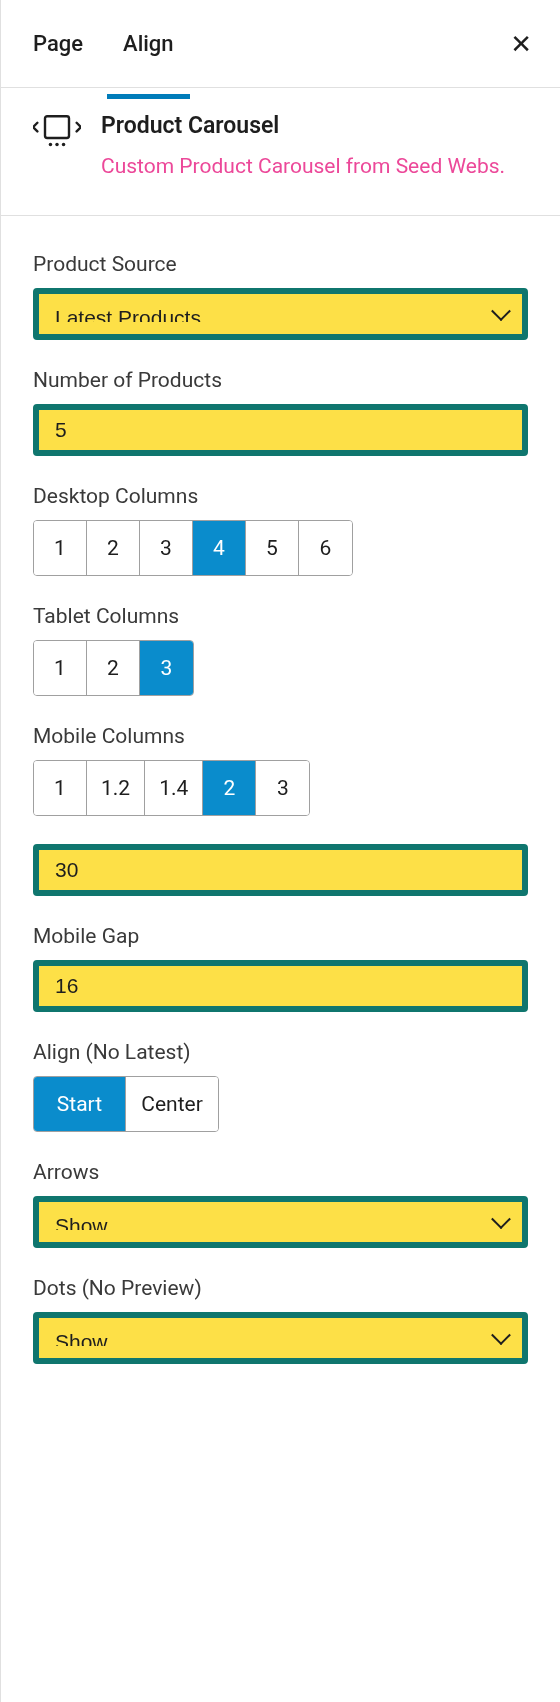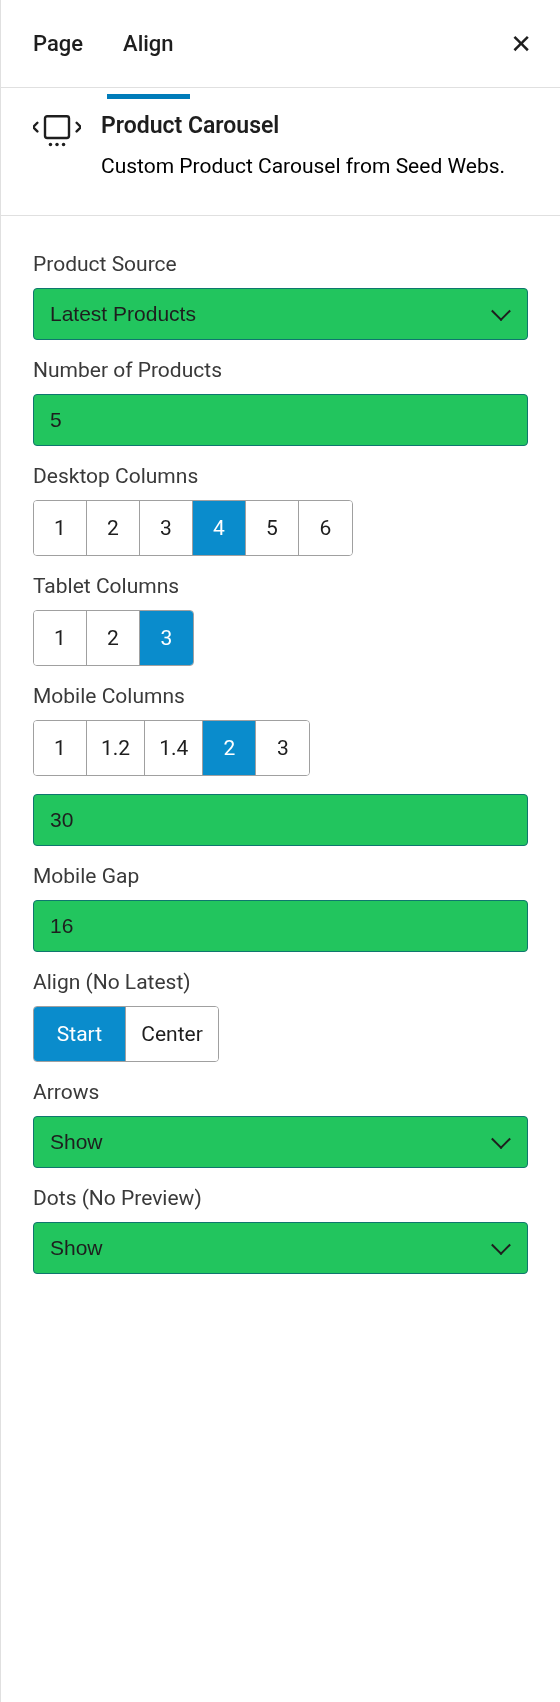--- a/index.html
+++ b/index.html
@@ -6,26 +6,26 @@
   body { font-family: -apple-system, BlinkMacSystemFont, "Segoe UI", Roboto, sans-serif; width: 560px; background: #fff; color: #1e1e1e; }
   .panel { border-left: 1px solid #e0e0e0; min-height: 1702px; }
   .tabs { display: flex; align-items: center; border-bottom: 1px solid #e0e0e0; padding: 0 16px; height: 88px; position: relative; }
   .tab { font-size: 22px; font-weight: 500; color: #1e1e1e; padding: 0 16px; height: 108px; display: flex; align-items: center; cursor: pointer; position: relative; }
   .tab:first-child { padding-left: 16px; padding-right: 24px; }
   .tab.active::after { content: ""; position: absolute; left: 0; right: 0; bottom: -1px; height: 5px; background: #007cba; }
   .close { position: absolute; right: 28px; top: 50%; transform: translateY(-50%); cursor: pointer; font-size: 26px; line-height: 1; color: #1e1e1e; }
   .block-header { display: flex; padding: 24px 32px 32px 32px; gap: 20px; border-bottom: 1px solid #e0e0e0; }
   .block-icon { width: 48px; flex: 0 0 48px; display: flex; align-items: flex-start; justify-content: center; padding-top: 2px; }
   .block-title { font-size: 23px; font-weight: 600; color: #1e1e1e; margin-bottom: 12px; }
-  .block-desc { font-size: 21px; color: #000000; line-height: 1.5; }
+  .block-desc { font-size: 21px; color: #ec4899; line-height: 1.5; }
   .controls { padding: 36px 32px; }
-  .field { margin-bottom: 18px; }
+  .field { margin-bottom: 28px; }
   .field-label { font-size: 21px; color: #3a3a3a; margin-bottom: 12px; display: block; }
   .select-wrap { position: relative; }
-  .select, .text-input { width: 100%; height: 52px; border: 1px solid #0f766e; border-radius: 4px; padding: 12px 16px; font-size: 21px; background: #22c55e; color: #1e1e1e; appearance: none; -webkit-appearance: none; }
+  .select, .text-input { width: 100%; height: 52px; border: 6px solid #0f766e; border-radius: 4px; padding: 12px 16px; font-size: 21px; background: #fde047; color: #1e1e1e; appearance: none; -webkit-appearance: none; }
   .select-wrap::after { content: ""; position: absolute; right: 20px; top: 50%; width: 12px; height: 12px; border-right: 2px solid #1e1e1e; border-bottom: 2px solid #1e1e1e; transform: translateY(-70%) rotate(45deg); pointer-events: none; }
   .btn-group { display: inline-flex; border: 1px solid #a0a0a0; border-radius: 4px; overflow: hidden; }
   .btn-group .seg { min-width: 53px; height: 54px; display: flex; align-items: center; justify-content: center; font-size: 21px; color: #1e1e1e; background: #fff; border-right: 1px solid #a0a0a0; cursor: pointer; padding: 0 14px; }
   .btn-group .seg:last-child { border-right: none; }
   .btn-group .seg.active { background: #0a8ccc; color: #fff; }
   .btn-group.align .seg { min-width: 92px; padding: 0 8px; font-size: 21px; }
 </style>
 </head>
 <body>
 

